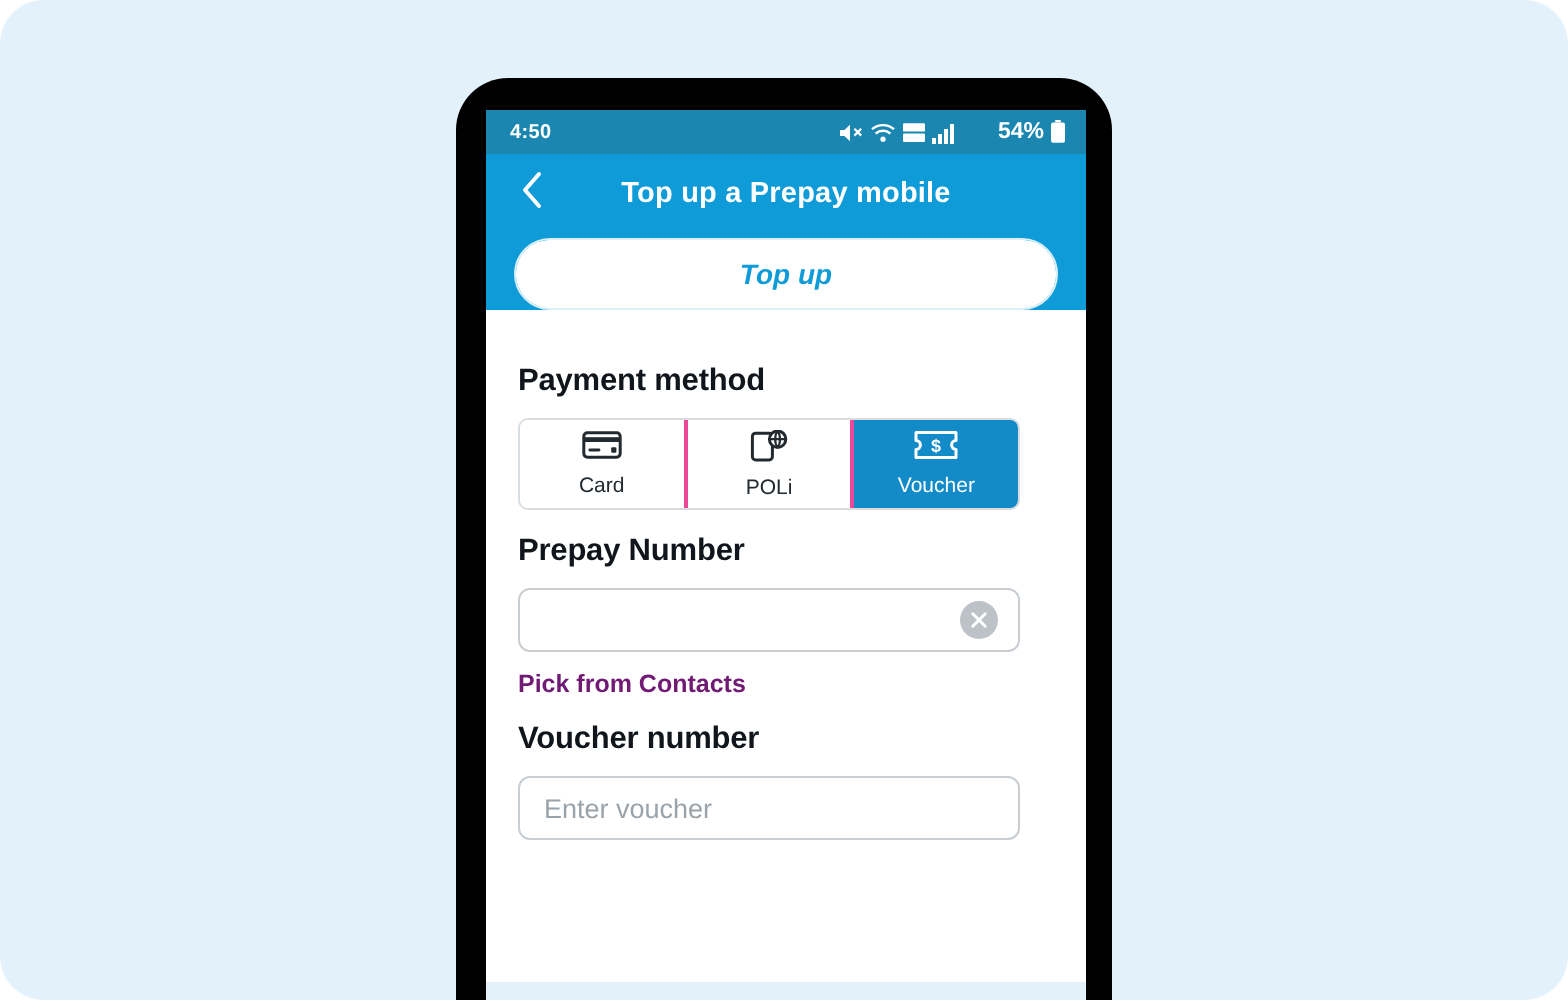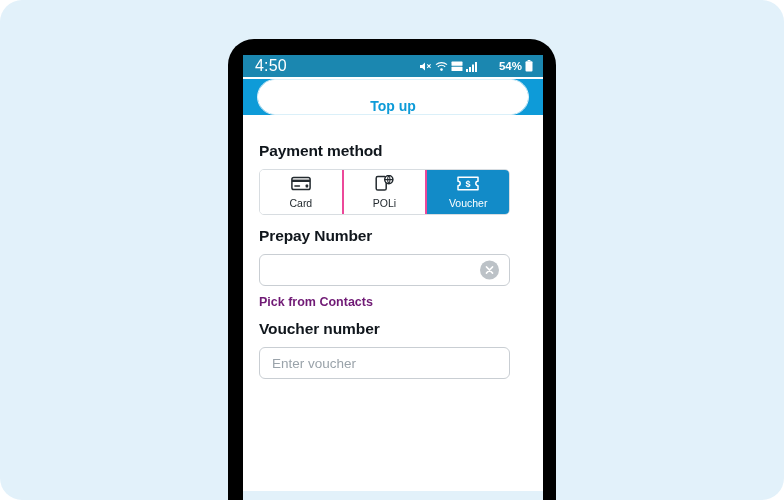--- a/index.html
+++ b/index.html
@@ -50,22 +50,22 @@
     height: 22px;
     background: #1b87b0;
     display: flex;
     align-items: center;
     justify-content: space-between;
     padding: 0 10px 0 12px;
     box-sizing: border-box;
   }
   #status-time {
     color: #ffffff;
-    font-size: 16px;
-    font-weight: normal;
+    font-size: 10px;
+    font-weight: bold;
     letter-spacing: .2px;
   }
   #status-icons {
     display: flex;
     align-items: center;
     gap: 3px;
   }
   #status-icons .sicon {
     display: block;
     line-height: 0;
@@ -113,27 +113,28 @@
     height: 36px;
     border: 1.5px solid rgba(255,255,255,.85);
     border-radius: 18px;
     display: flex;
     box-sizing: border-box;
     overflow: hidden;
   }
   .segment {
     flex: 1;
     display: flex;
-    align-items: flex-end;
+    align-items: center;
     justify-content: center;
     font-size: 14px;
     font-weight: bold;
     color: #ffffff;
     cursor: pointer;
     border-radius: 18px;
+    font-style: italic;
   }
   .segment.active {
     background: #ffffff;
     color: #0e9bd8;
     box-shadow: 0 0 0 1.5px #ffffff;
   }
 
   
   #content {
     background: #ffffff;
@@ -278,20 +279,30 @@
           <span class="sicon">
             <svg width="8" height="12" viewBox="0 0 8 12">
               <rect x="2.6" y="0" width="2.8" height="1.2" fill="#ffffff"></rect>
               <rect x="0.5" y="1.2" width="7" height="10.2" rx="1" fill="#ffffff"></rect>
             </svg>
           </span>
         </span>
       </div>
 
       <div id="app-header">
+        <div id="header-bar">
+          <div id="back-button">
+            <span>
+              <svg width="12" height="20" viewBox="0 0 12 20">
+                <path d="M9.5 2L2.5 10l7 8" stroke="#ffffff" stroke-width="2" fill="none" stroke-linecap="round" stroke-linejoin="round"></path>
+              </svg>
+            </span>
+          </div>
+          <div id="header-title">Top up a Prepay mobile</div>
+        </div>
 
         <div id="segmented-control">
           <div class="segment active">
             <span>Top up</span>
           </div>
         </div>
       </div>
 
       <div id="content">
 

